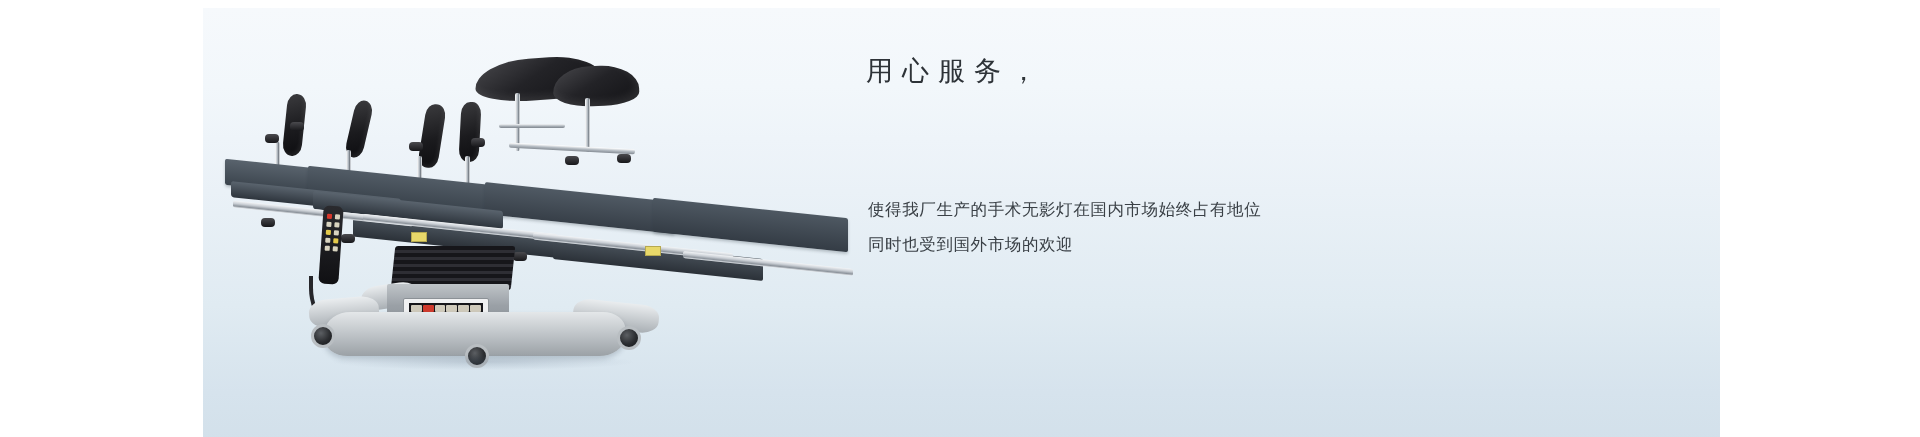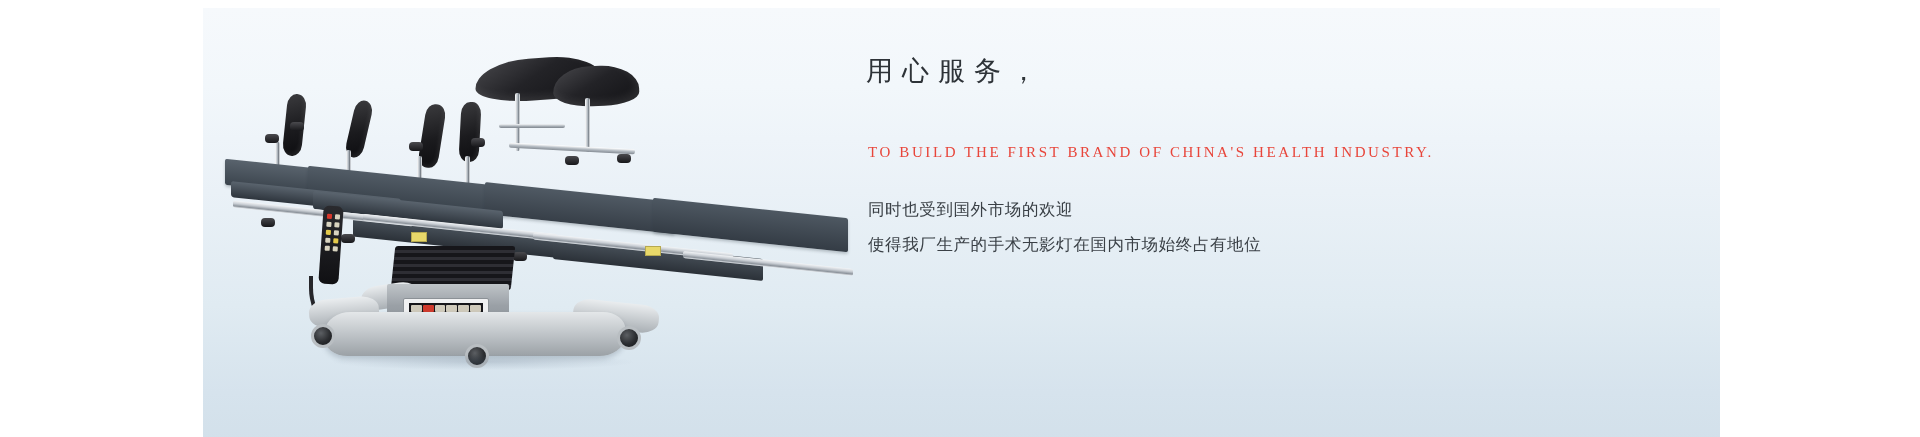--- a/index.html
+++ b/index.html
@@ -438,22 +438,21 @@
       <div class="base"></div>
       <div class="caster cast-1"></div>
       <div class="caster cast-2"></div>
       <div class="caster cast-3"></div>
       <div class="photo-shadow"></div>
     </div>
 
     <div class="copy">
       <h2 class="headline">用心服务，</h2>
 
-      <p class="tagline">TO BUILD THE FIRST BRAND OF CHINA'S HEALTH INDUSTRY.</p>
 
       <div class="body-copy">
+        <p>使得我厂生产的手术无影灯在国内市场始终占有地位</p>
         <p>同时也受到国外市场的欢迎</p>
-        <p>使得我厂生产的手术无影灯在国内市场始终占有地位</p>
       </div>
     </div>
 
   </div>
 </div>
 
 </body></html>

